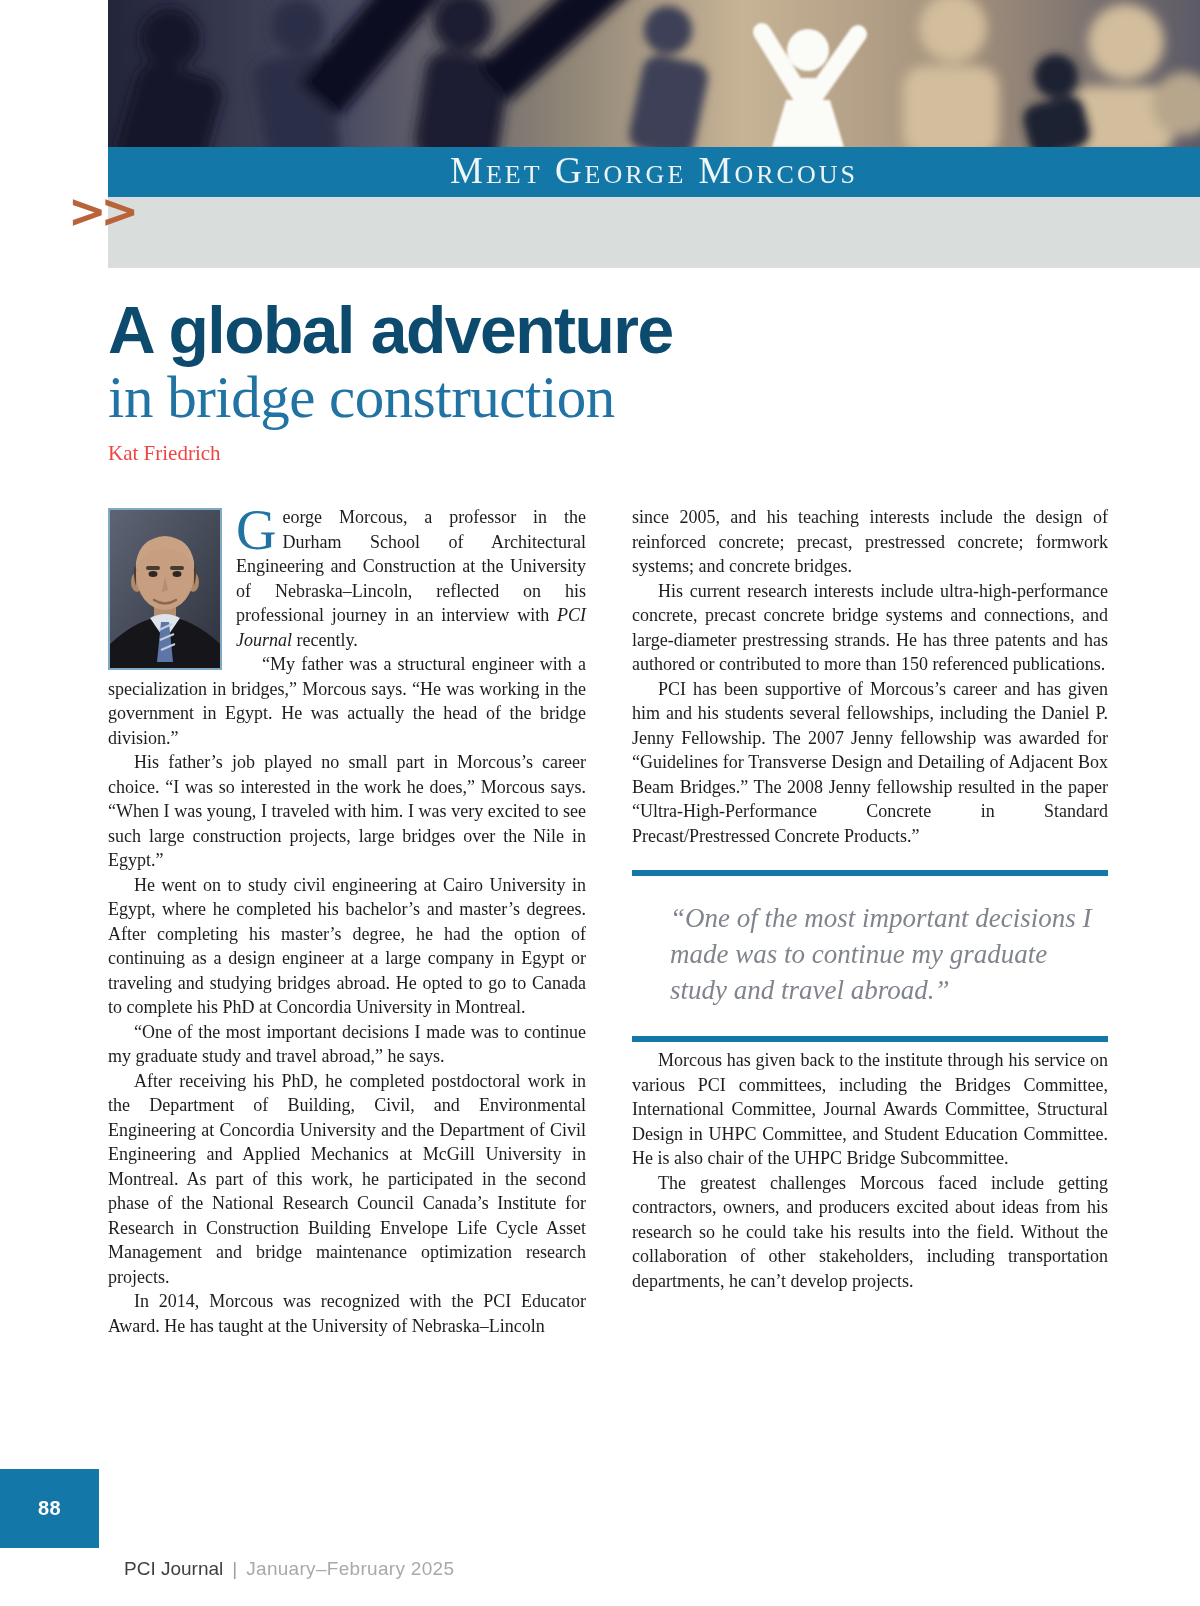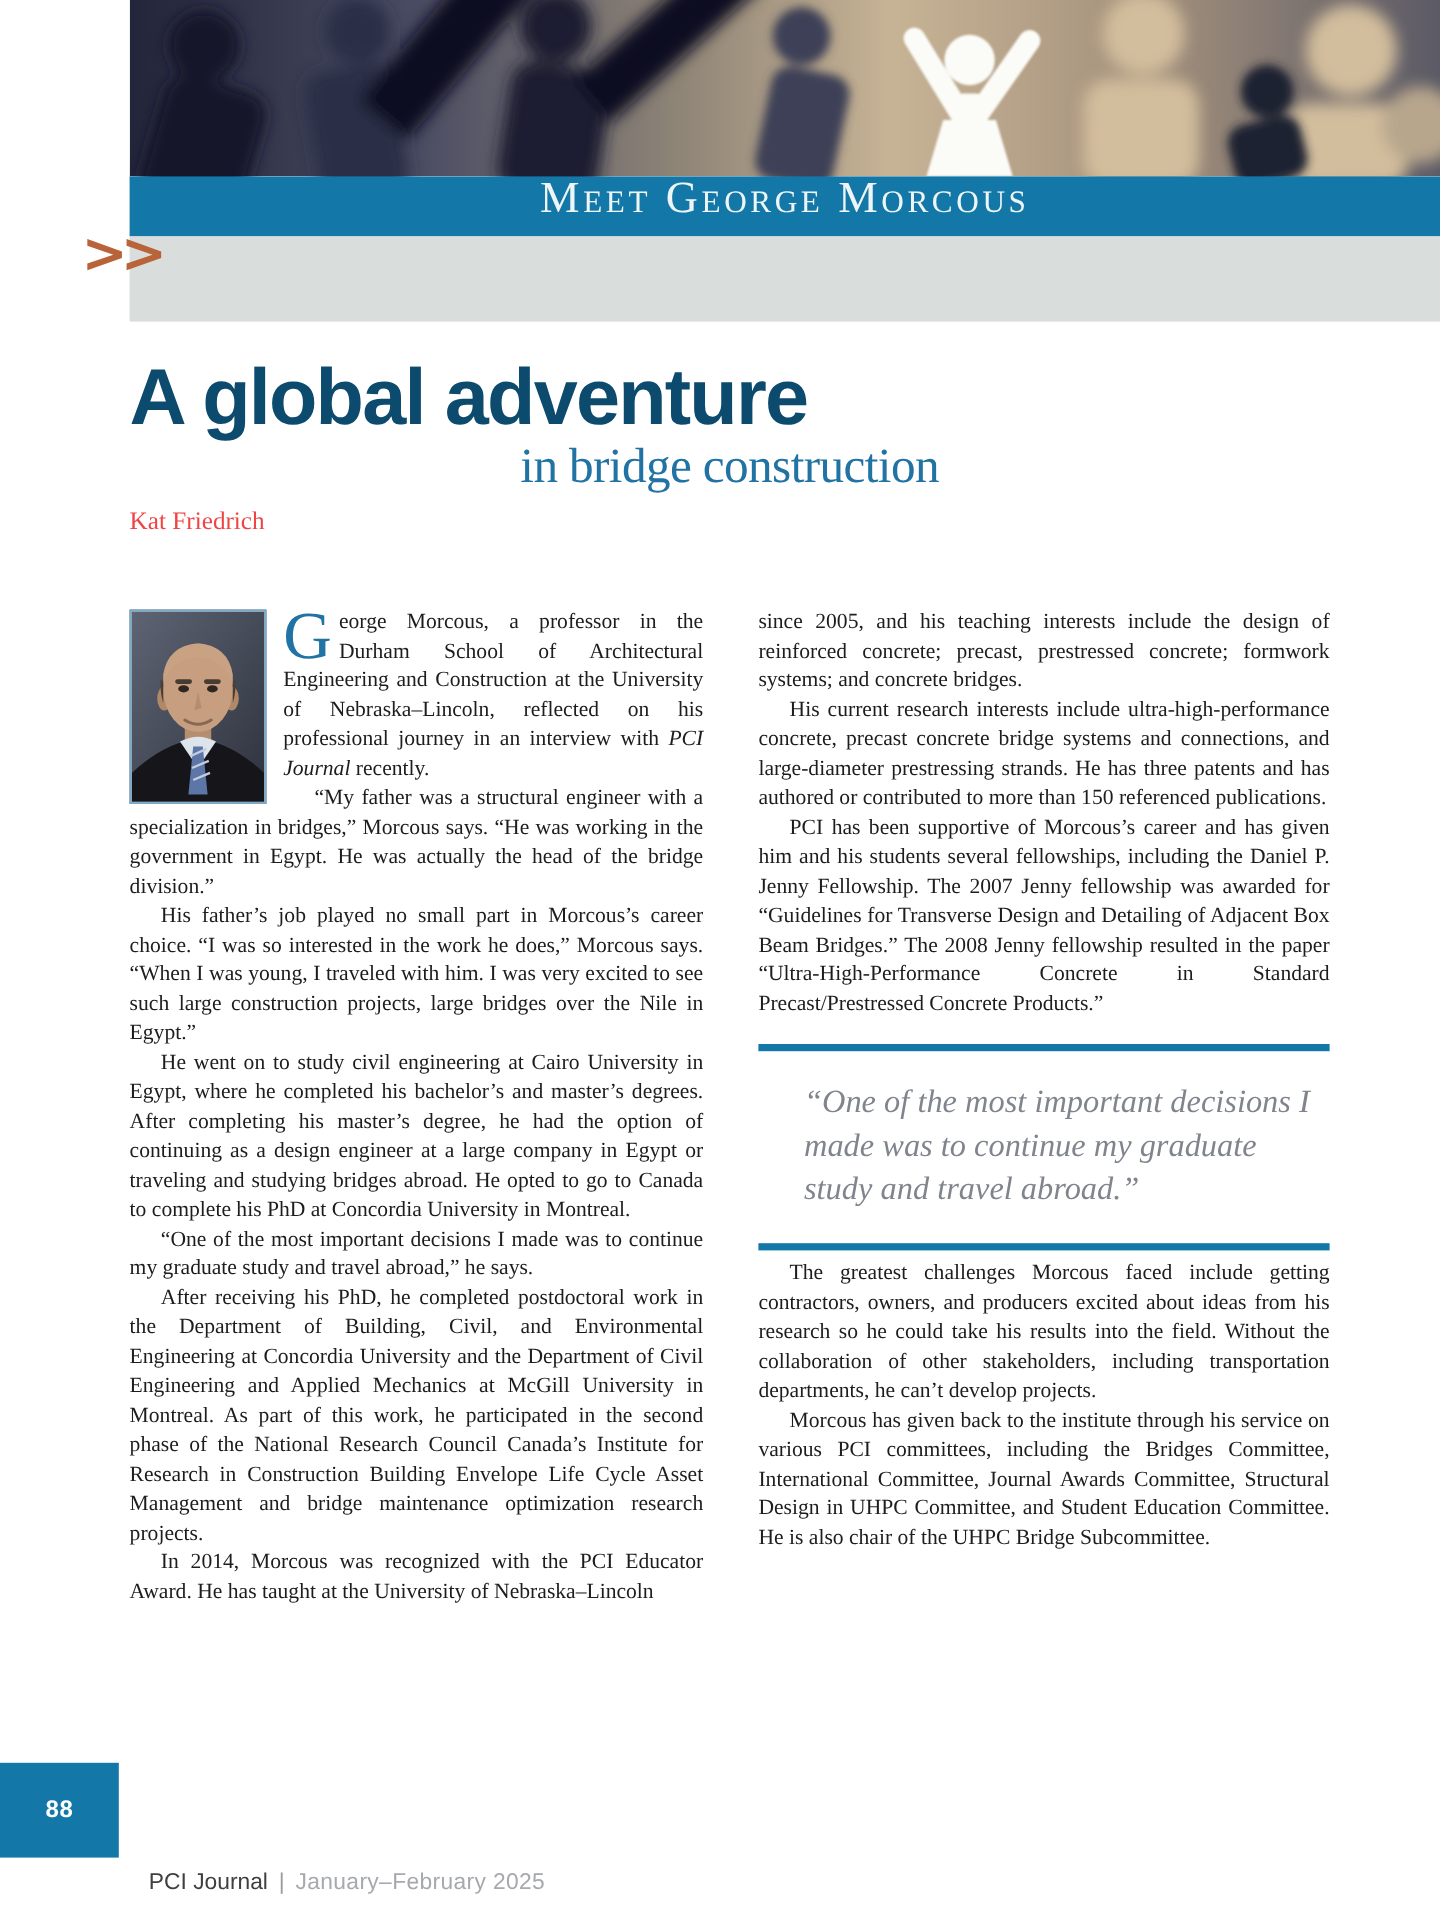--- a/index.html
+++ b/index.html
@@ -6,42 +6,42 @@
   html,body { background:#ffffff; }
   .page {
     position:relative; width:1200px; height:1606px; background:#ffffff;
     overflow:hidden; font-family:"Liberation Serif", serif; color:#1e1c1c;
   }
   
   .header-img { position:absolute; left:108px; top:0; width:1092px; height:147px; overflow:hidden; }
   .header-img svg { display:block; width:100%; height:100%; }
   .banner {
     position:absolute; left:108px; top:147px; width:1092px; height:50px;
-    background:#1378a8; display:flex; align-items:flex-start; justify-content:center;
+    background:#1378a8; display:flex; align-items:center; justify-content:center;
   }
   .banner-title {
     font-family:"Liberation Serif", serif; font-variant:small-caps;
     font-size:37px; letter-spacing:3px; color:#eef5f6; line-height:1;
     padding-bottom:4px;
   }
   .band { position:absolute; left:108px; top:197px; width:1092px; height:71px; background:#d9dedd; }
   .chevrons {
     position:absolute; left:68px; top:188px;
     font-family:"DejaVu Sans", sans-serif; font-weight:700;
     font-size:46px; letter-spacing:-6px; color:#b9633a; line-height:1;
   }
   
   .title-block { position:absolute; left:108px; top:296px; width:1000px; }
   .title-line1 {
     font-family:"Liberation Sans", sans-serif; font-weight:700;
     font-size:66px; letter-spacing:-1.5px; color:#0c4a6e; line-height:1.05;
   }
   .title-line2 {
     font-family:"Liberation Serif", serif; font-weight:400;
-    font-size:41px; letter-spacing:-0.5px; color:#2173a3; line-height:1.05; margin-top:2px;text-align:center;
+    font-size:59px; letter-spacing:-0.5px; color:#2173a3; line-height:1.05; margin-top:2px;
   }
   .byline { font-family:"Liberation Serif", serif; font-size:21px; color:#ef4444; margin-top:12px; }
   
   .columns { position:absolute; left:108px; top:505px; width:1000px; display:flex; gap:46px; }
   .col { width:478px; font-size:18px; line-height:24.5px; text-align:justify; }
   .col-right { width:476px; }
   .col p { text-indent:26px; margin:0; }
   .col p.no-indent { text-indent:0; }
   .portrait {
     float:left; width:114px; height:162px; margin:3px 14px 4px 0;
@@ -215,22 +215,22 @@
       <p class="no-indent">since 2005, and his teaching interests include the design of reinforced concrete; precast, prestressed concrete; formwork systems; and concrete bridges.</p>
       <p>His current research interests include ultra-high-performance concrete, precast concrete bridge systems and connections, and large-diameter prestressing strands. He has three patents and has authored or contributed to more than 150 referenced publications.</p>
       <p>PCI has been supportive of Morcous’s career and has given him and his students several fellowships, including the Daniel P. Jenny Fellowship. The 2007 Jenny fellowship was awarded for “Guidelines for Transverse Design and Detailing of Adjacent Box Beam Bridges.” The 2008 Jenny fellowship resulted in the paper “Ultra-High-Performance Concrete in Standard Precast/Prestressed Concrete Products.”</p>
 
       <div class="pull-quote">
         <div class="pq-rule"></div>
         <div class="pq-text">“One of the most important decisions I made was to continue my graduate study and travel abroad.”</div>
         <div class="pq-rule"></div>
       </div>
 
+      <p>Morcous has given back to the institute through his service on various PCI committees, including the Bridges Committee, International Committee, Journal Awards Committee, Structural Design in UHPC Committee, and Student Education Committee. He is also chair of the UHPC Bridge Subcommittee.</p>
       <p>The greatest challenges Morcous faced include getting contractors, owners, and producers excited about ideas from his research so he could take his results into the field. Without the collaboration of other stakeholders, including transportation departments, he can’t develop projects.</p>
-      <p>Morcous has given back to the institute through his service on various PCI committees, including the Bridges Committee, International Committee, Journal Awards Committee, Structural Design in UHPC Committee, and Student Education Committee. He is also chair of the UHPC Bridge Subcommittee.</p>
     </div>
   </div>
 
   <div class="page-num-box">
     <span class="page-num">88</span>
   </div>
   <div class="footer-line">
     <span class="footer-journal">PCI Journal</span>
     <span class="footer-divider">|</span>
     <span class="footer-issue">January–February 2025</span>

